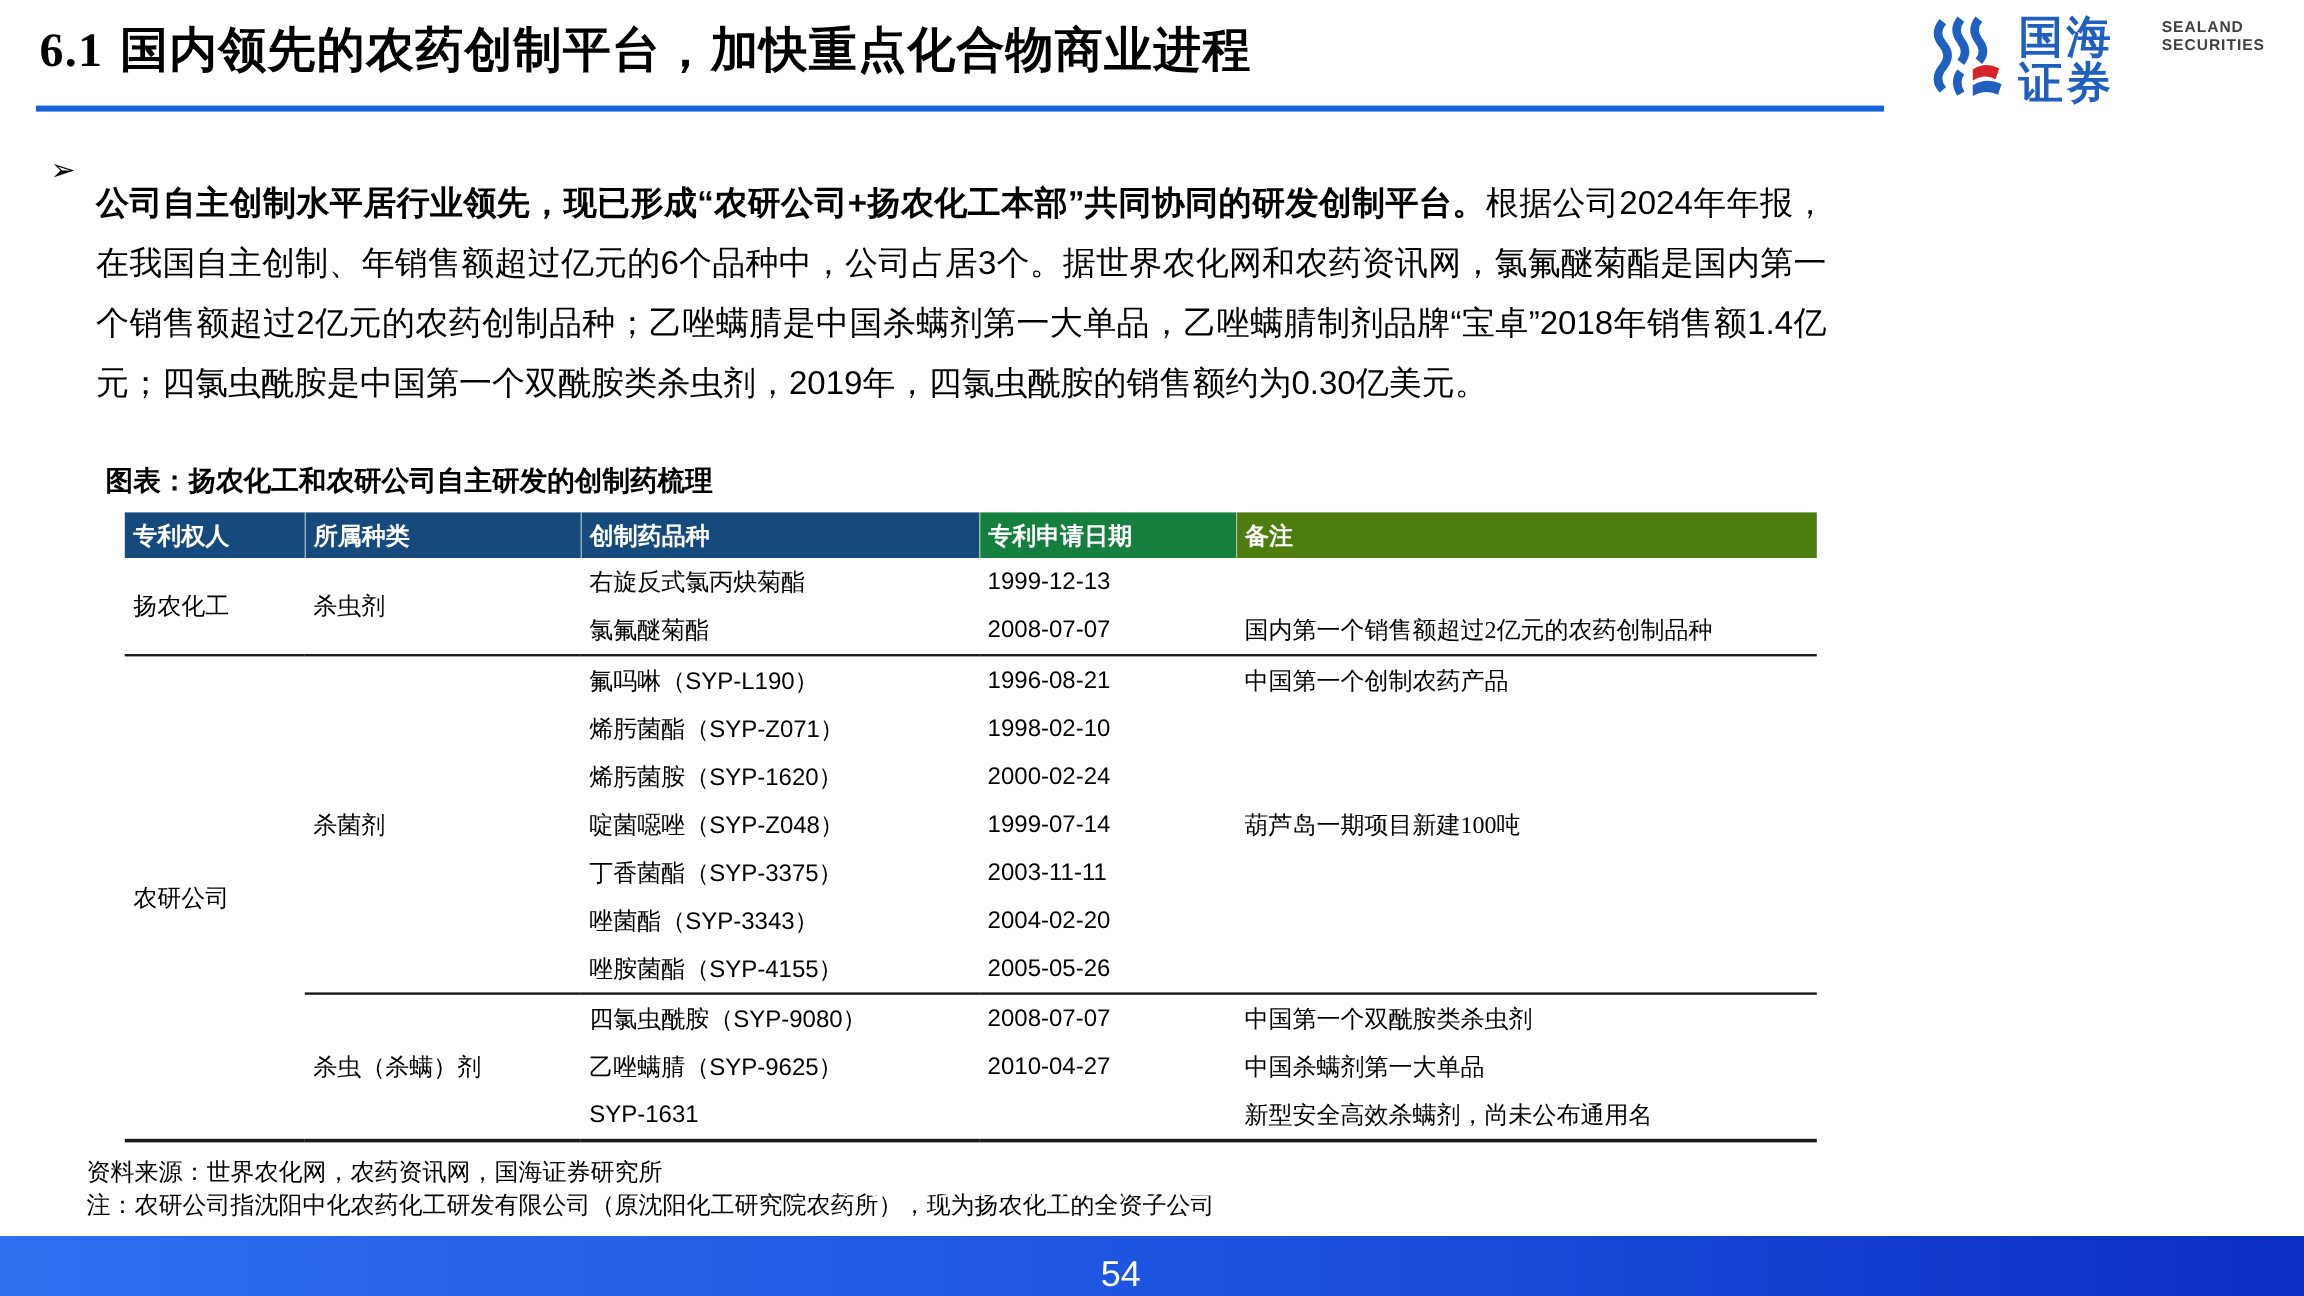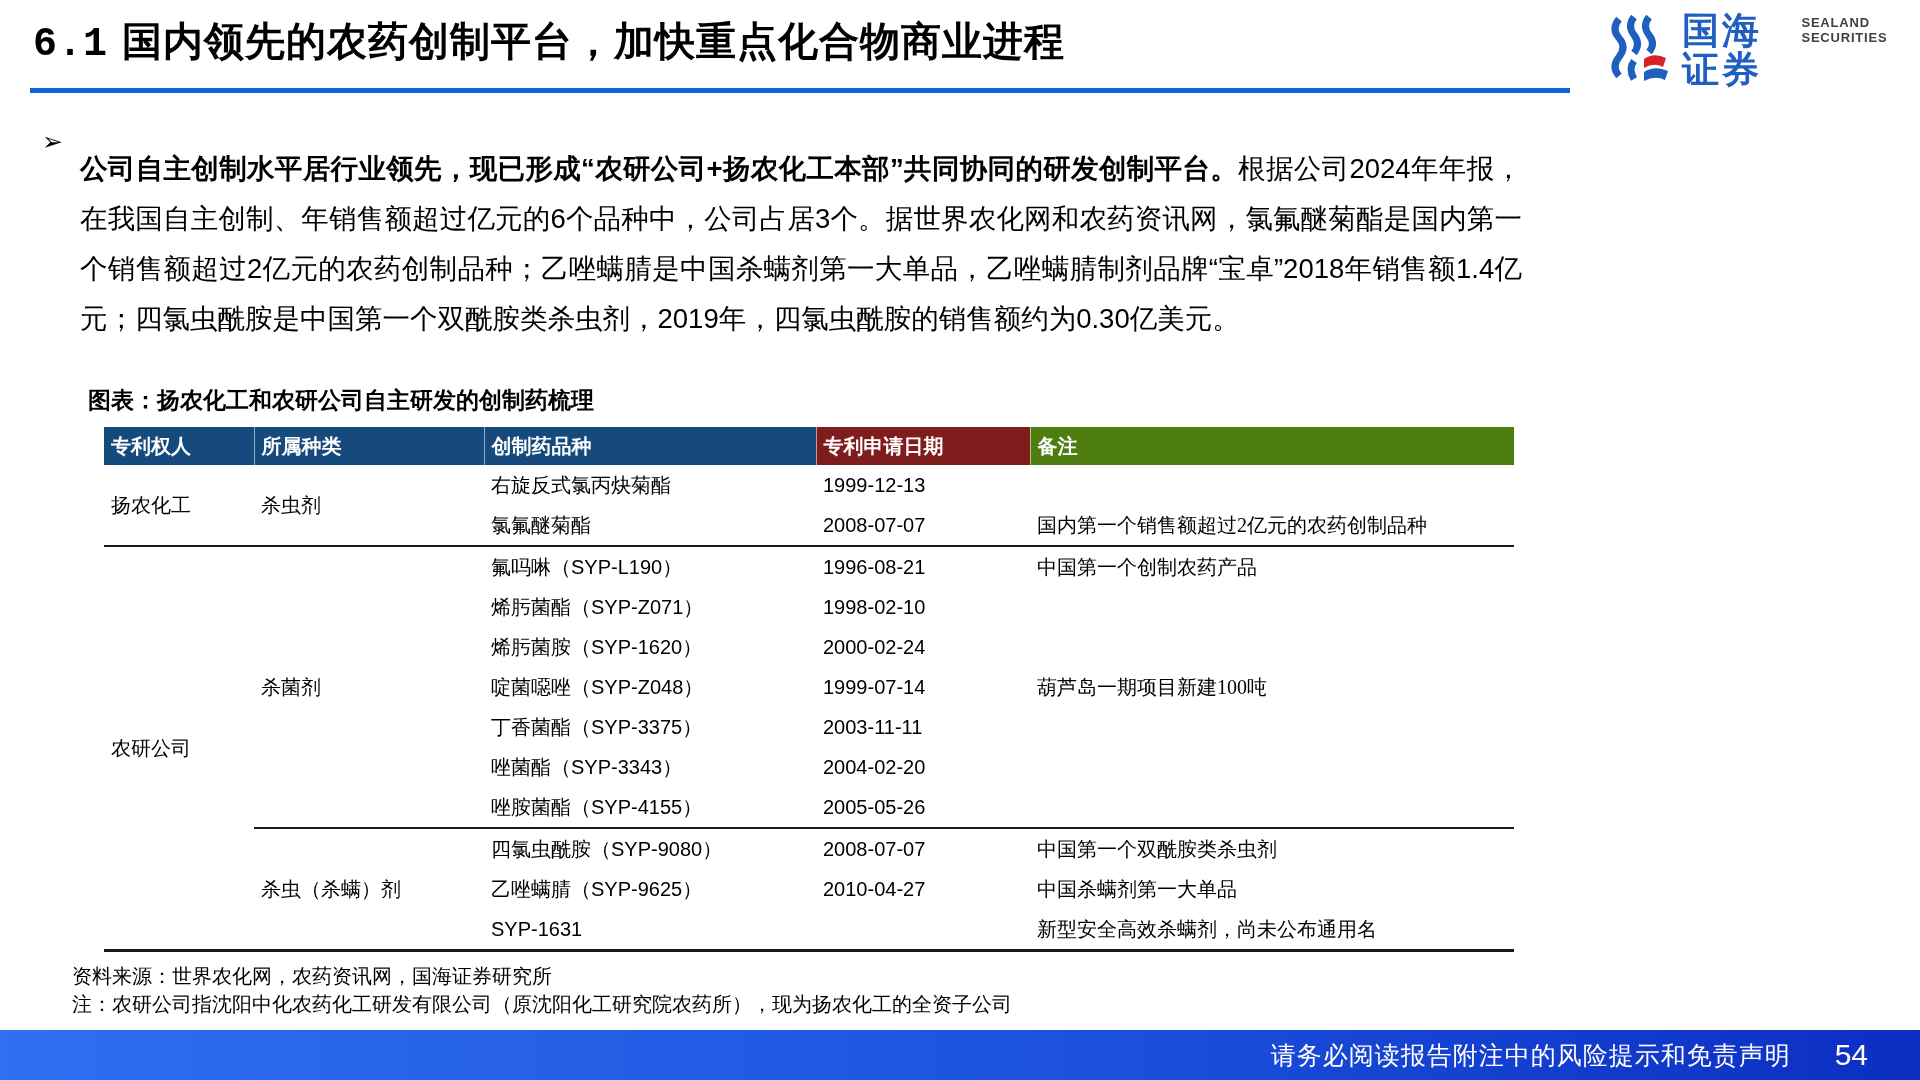--- a/index.html
+++ b/index.html
@@ -8,21 +8,21 @@
     overflow:hidden; color:#000;
     font-family:"Liberation Sans", sans-serif;
   }
 
   
   .page-title {
     position:absolute; left:33px; top:14px;
     font-size:40px; font-weight:700; letter-spacing:1px;
     white-space:nowrap;
   }
-  .title-num { font-family:Liberation Mono, monospace; margin-right:14px;margin-top:29px; }
+  .title-num { font-family:Liberation Serif, serif; margin-right:14px;margin-top:29px; }
   .title-rule { position:absolute; left:30px; top:88px; width:1540px; height:5px; }
 
   .logo { position:absolute; left:1608px; top:12px; display:flex; align-items:center; gap:10px; }
   .logo-texts { display:flex; }
   .logo-cn { font-size:37px; font-weight:700; letter-spacing:3px; line-height:1.05; }
   .logo-en { font-size:13px; font-weight:700; letter-spacing:0.8px; margin-top:3px; }
 
   
   .bullet-marker { position:absolute; left:42px; top:127px; font-size:25px; }
   .bullet-para {
@@ -62,21 +62,21 @@
   .source-line, .note-line {
     position:absolute; left:72px; font-size:20px;
     font-family:"Liberation Serif", serif; white-space:nowrap;
   }
   .source-line { top:963px; }
   .note-line { top:991px; }
 
   .bottom-bar {
     position:absolute; left:0; top:1030px; width:1920px; height:50px;
     display:flex; align-items:center; justify-content:flex-end;
-    gap:44px; padding-right:52px; box-sizing:border-box; color:#fff;
+    gap:44px; padding-right:52px; box-sizing:border-box; color:#fff;flex-direction:column;
   }
   .disclaimer { font-size:25px; letter-spacing:1px; }
   .page-num { font-size:30px; }
 </style>
 </head>
 <body>
 
 <div class="slide">
 
   <div class="page-title">
@@ -114,21 +114,21 @@
         <col style="width:230px">
         <col style="width:332px">
         <col style="width:214px">
         <col style="width:484px">
     </colgroup>
     <thead>
         <tr id="thead-row">
           <th style="background: rgb(22, 74, 125);">专利权人</th>
           <th style="background: rgb(22, 74, 125);">所属种类</th>
           <th style="background: rgb(22, 74, 125); margin-left: 24px;">创制药品种</th>
-          <th style="background: #7f1d1d;">专利申请日期</th>
+          <th style="background: #15803d;">专利申请日期</th>
           <th style="background: #4d7c0f;">备注</th>
         </tr>
       </thead>
     <tbody id="tbody-rows">
         <tr>
           <td class="col-holder" rowspan="2">扬农化工</td>
           <td class="col-category" rowspan="2">杀虫剂</td>
           <td class="col-product">右旋反式氯丙炔菊酯</td>
           <td class="col-date">1999-12-13</td>
           <td class="col-remark"></td>

